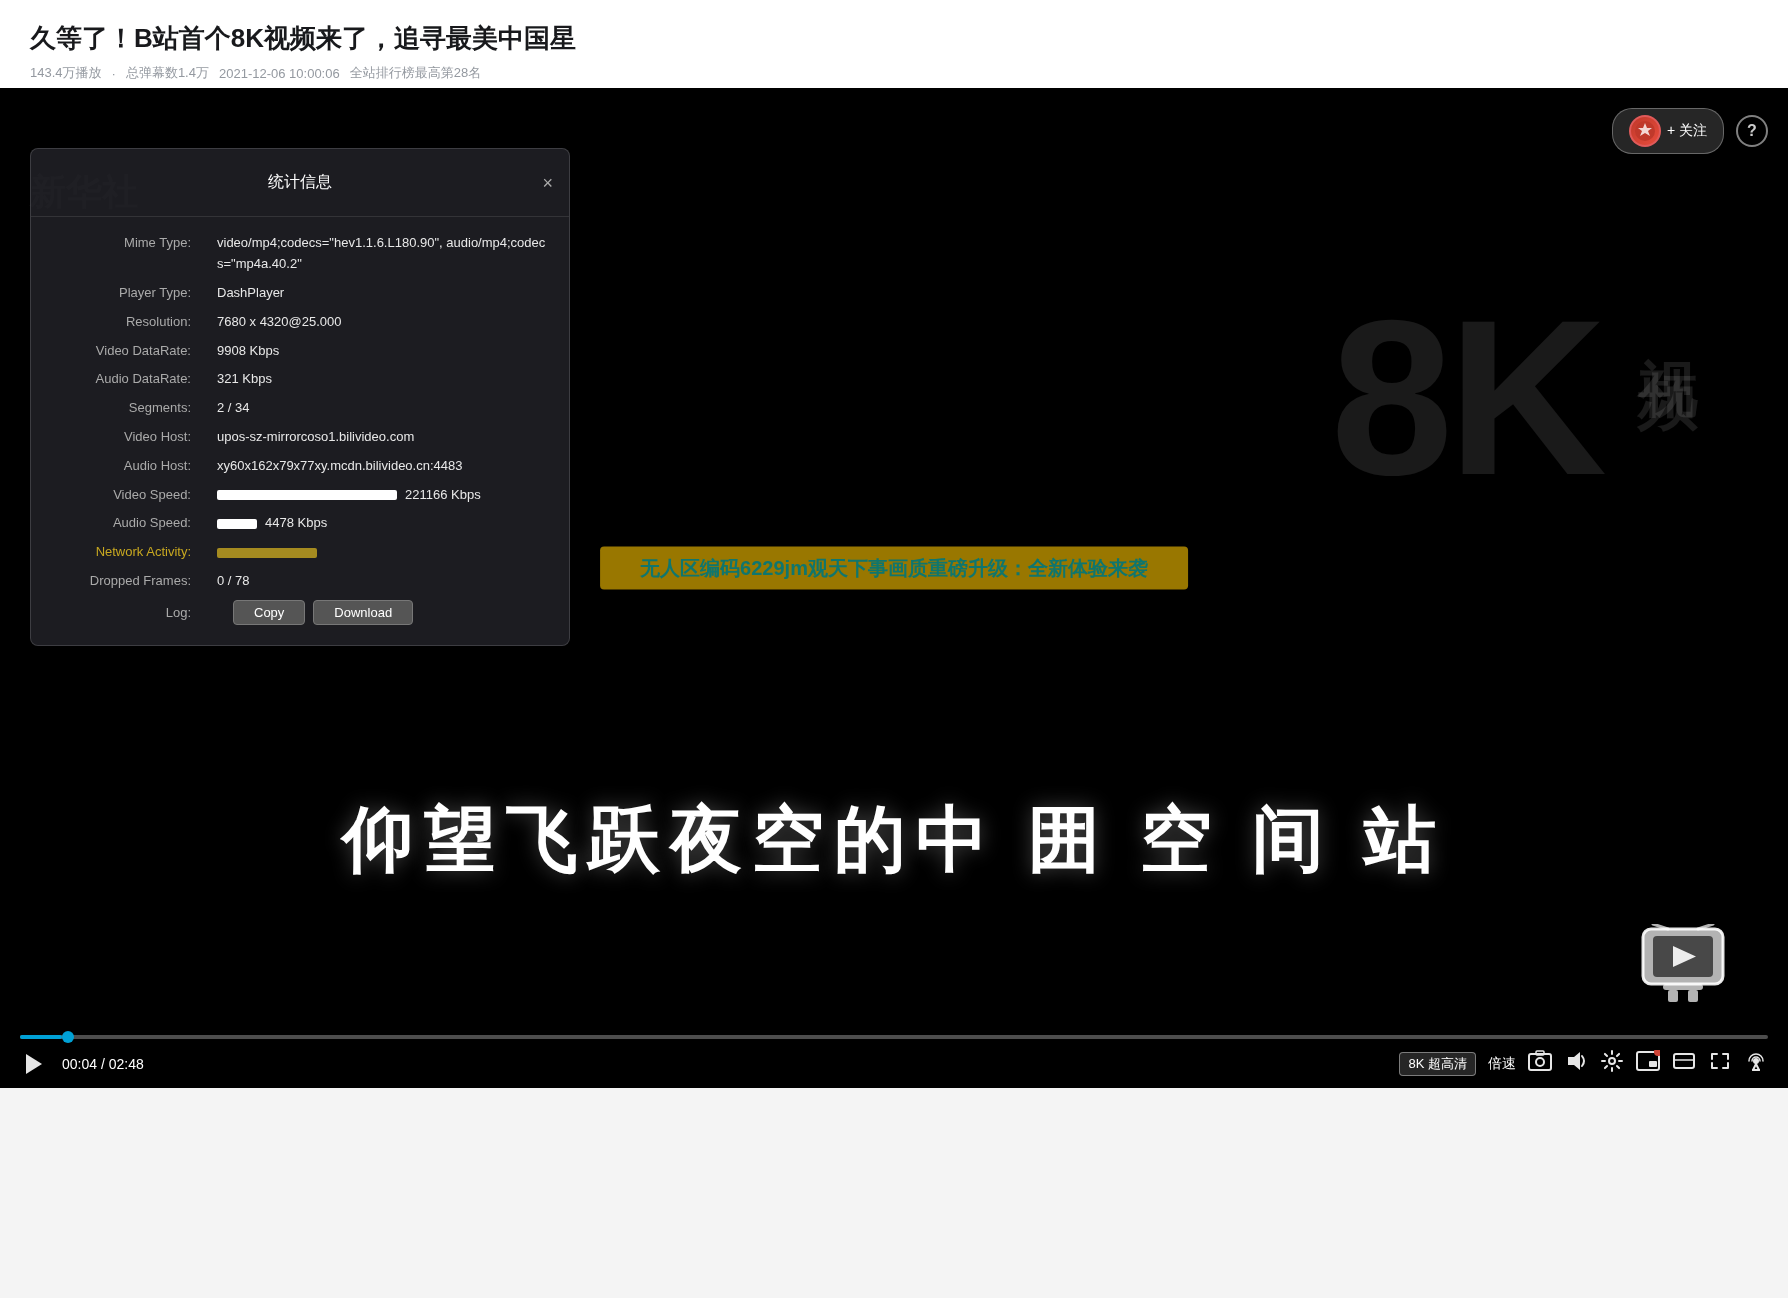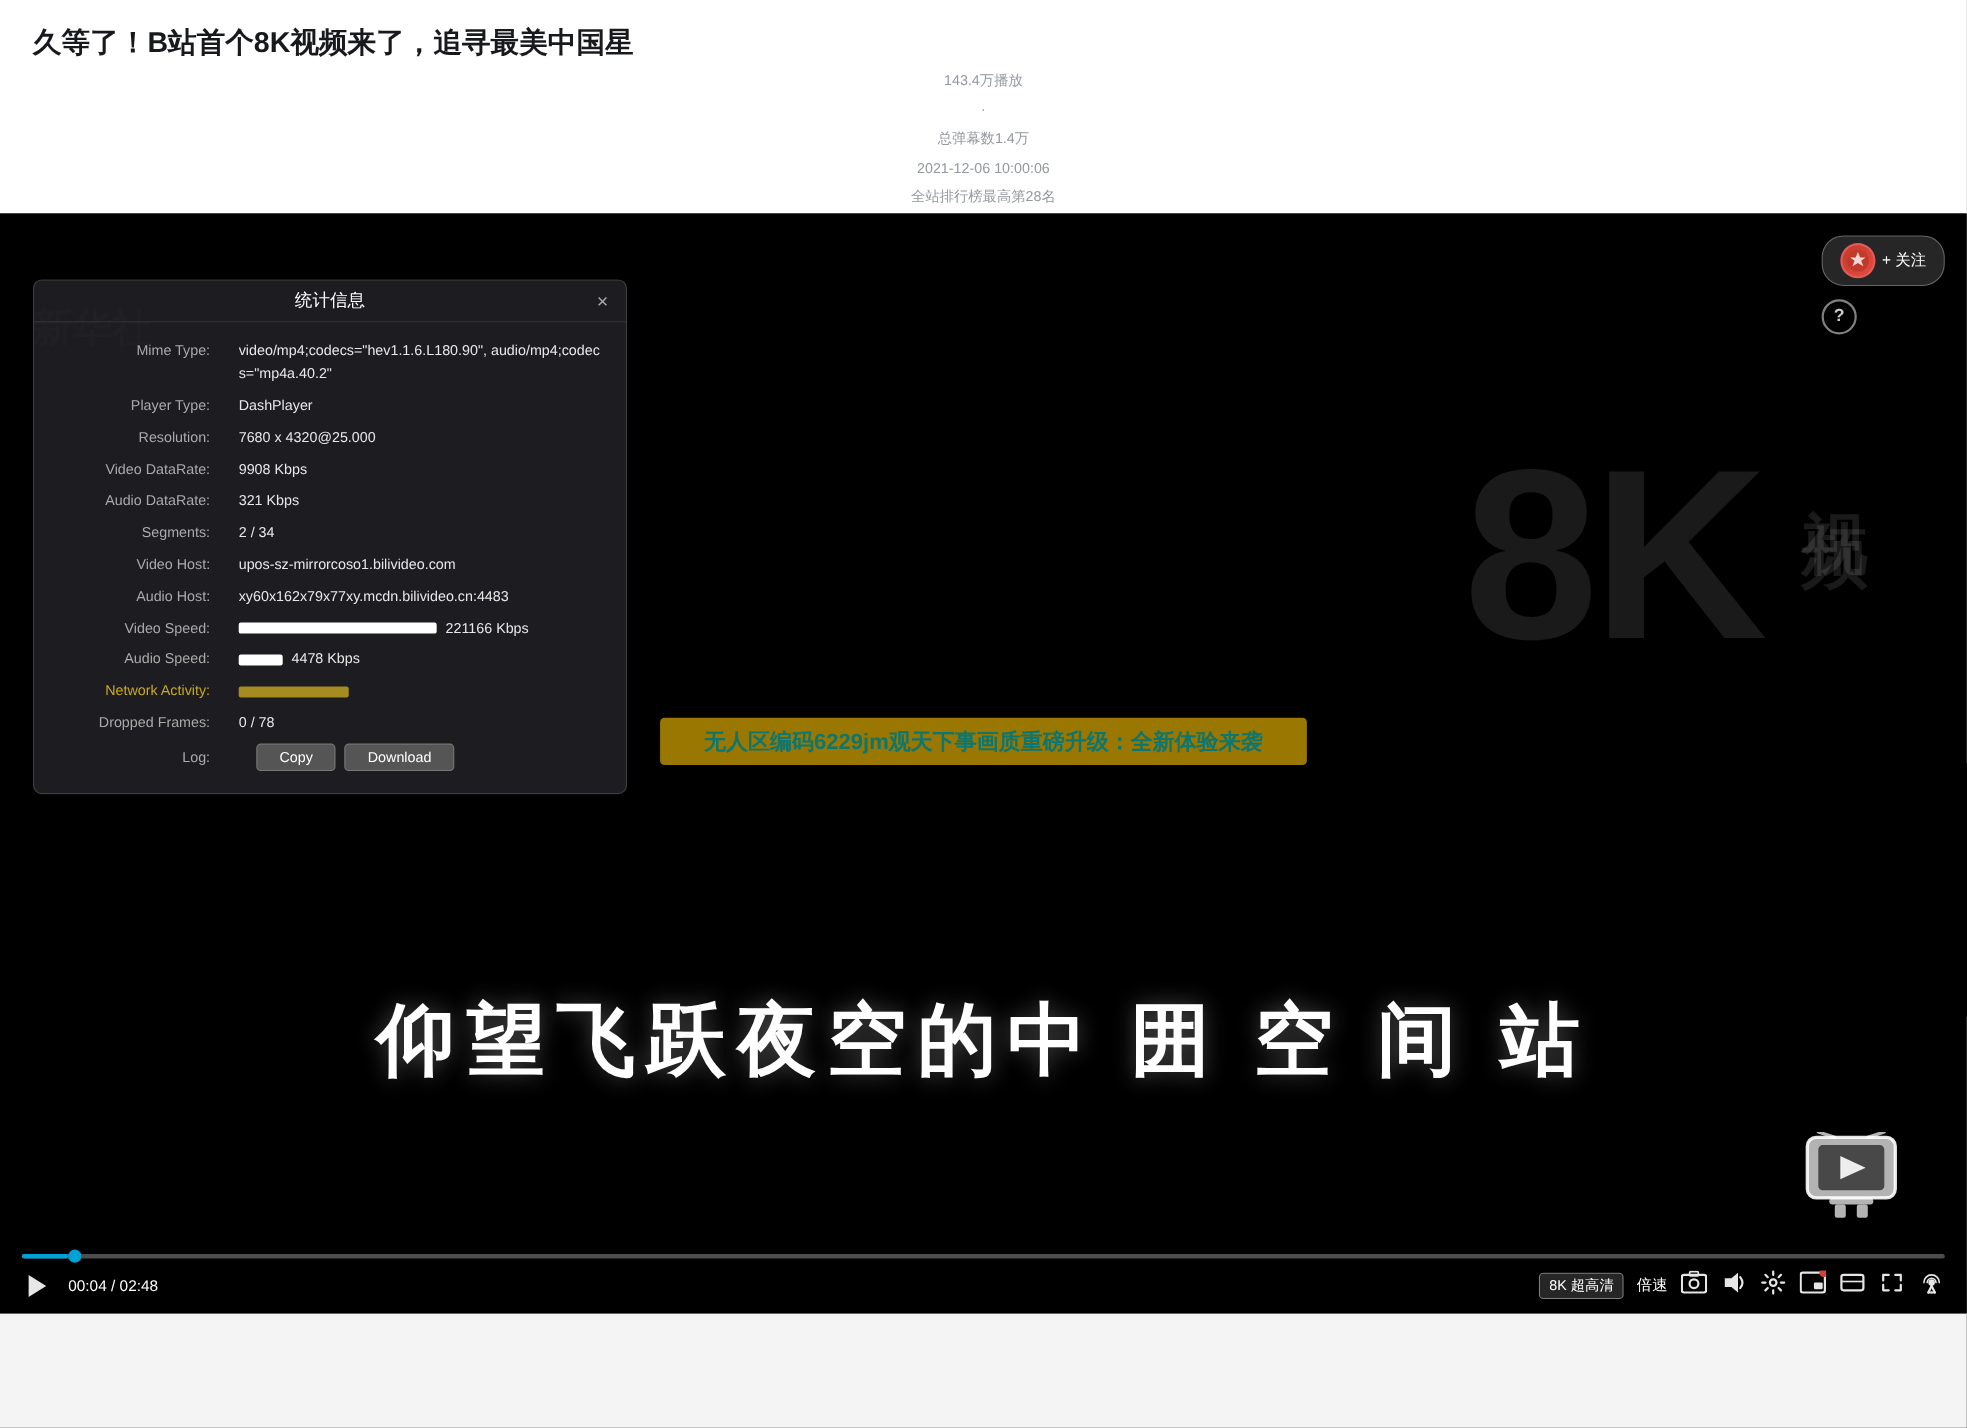--- a/index.html
+++ b/index.html
@@ -27,21 +27,20 @@
       line-height: 1.4;
     }
 
     .video-meta {
       font-size: 13px;
       color: #9499a0;
       margin-top: 8px;
       display: flex;
       gap: 10px;
       align-items: center;
-      flex-direction: column;
     }
 
     .video-meta span {
       display: inline-block;
     }
 
     .dot-separator {
       color: #9499a0;
     }
 
@@ -98,21 +97,21 @@
       border-radius: 8px;
       color: #e0e0e0;
       z-index: 100;
       box-shadow: 0 8px 32px rgba(0,0,0,0.6);
     }
 
     .stats-header {
       display: flex;
       justify-content: center;
       align-items: center;
-      padding: 8px 20px;
+      padding: 23px 20px;
       position: relative;
       border-bottom: 1px solid rgba(255,255,255,0.1);
     }
 
     .stats-title {
       font-size: 16px;
       color: #fff;
       font-weight: 500;
     }
 
@@ -217,24 +216,23 @@
       z-index: 200;
       text-align: center;
     }
 
     
     .video-top-right {
       position: absolute;
       top: 20px;
       right: 20px;
       display: flex;
-      align-items: flex-start;
+      align-items: center;
       gap: 12px;
       z-index: 50;
-      flex-direction: column;
     }
 
     .follow-btn {
       display: flex;
       align-items: center;
       gap: 6px;
       background: rgba(255,255,255,0.15);
       border: 1px solid rgba(255,255,255,0.3);
       border-radius: 20px;
       padding: 6px 16px;

